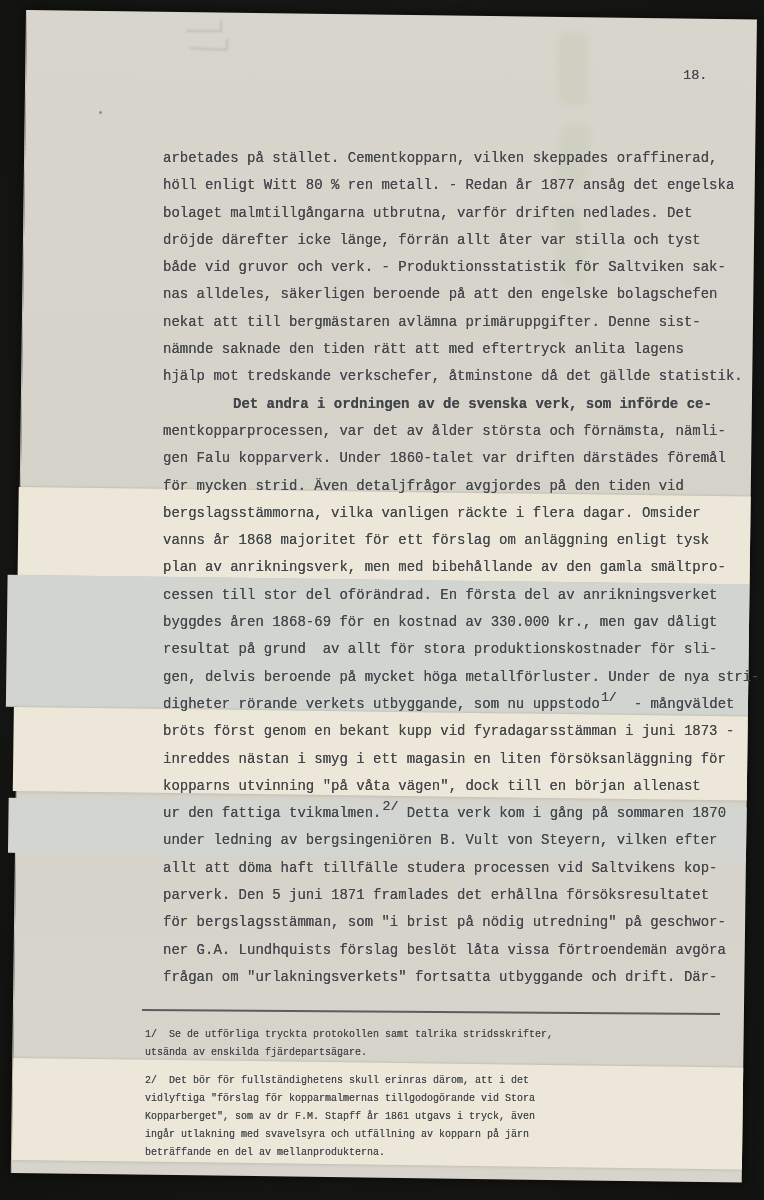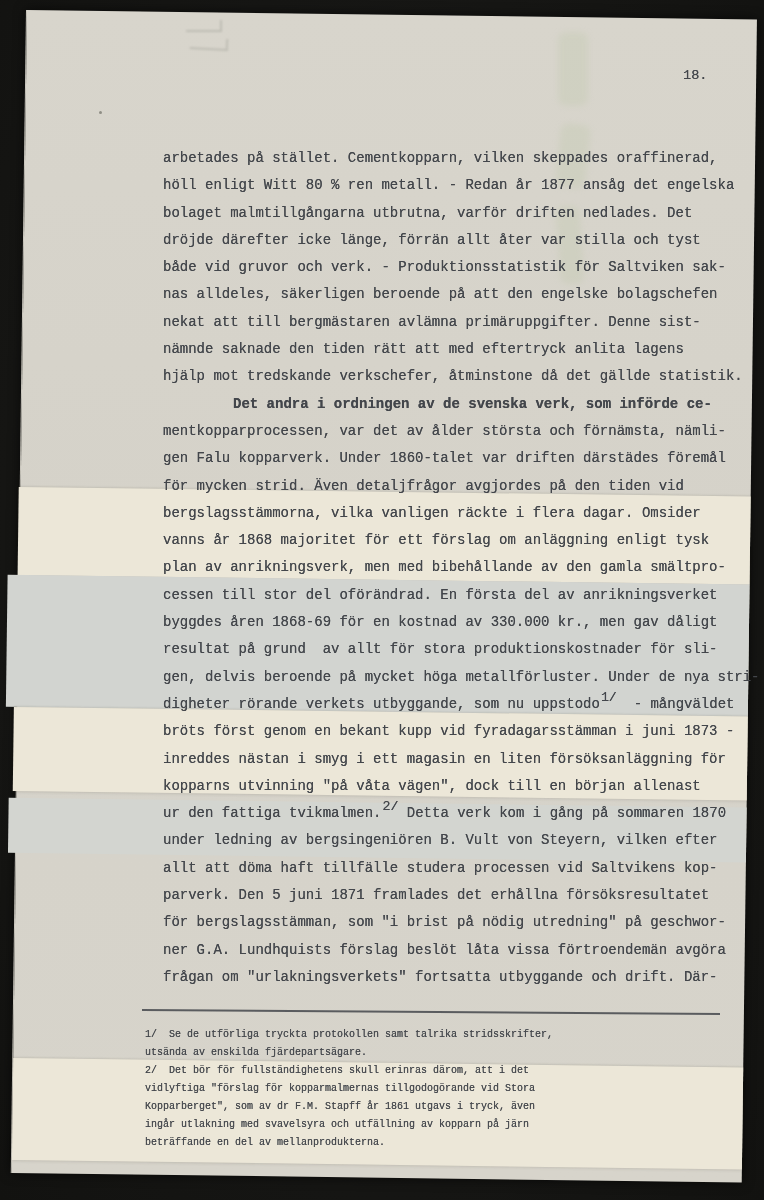--- a/index.html
+++ b/index.html
@@ -64,21 +64,21 @@
   .fn-separator{
     position:absolute;left:142px;top:1011px;width:578px;height:2px;
     background:#4c4f53;transform:rotate(0.4deg);z-index:3;opacity:.9;
   }
   .footnotes{
     position:absolute;left:145px;top:1026px;z-index:3;
     color:#45484d;font-size:10px;line-height:18px;
     white-space:pre;
     text-shadow:0 0 .5px rgba(64,68,74,.8);
   }
-  .fnblock + .fnblock{margin-top:0;}
+  .fnblock + .fnblock{margin-top:10px;}
 </style>
 </head>
 <body>
 
 <div class="scan-bg"></div>
 
 <div class="paper">
   <div class="band cream" id="band-cream1"></div>
   <div class="band gray" id="band-gray1"></div>
   <div class="band cream" id="band-cream2"></div>

